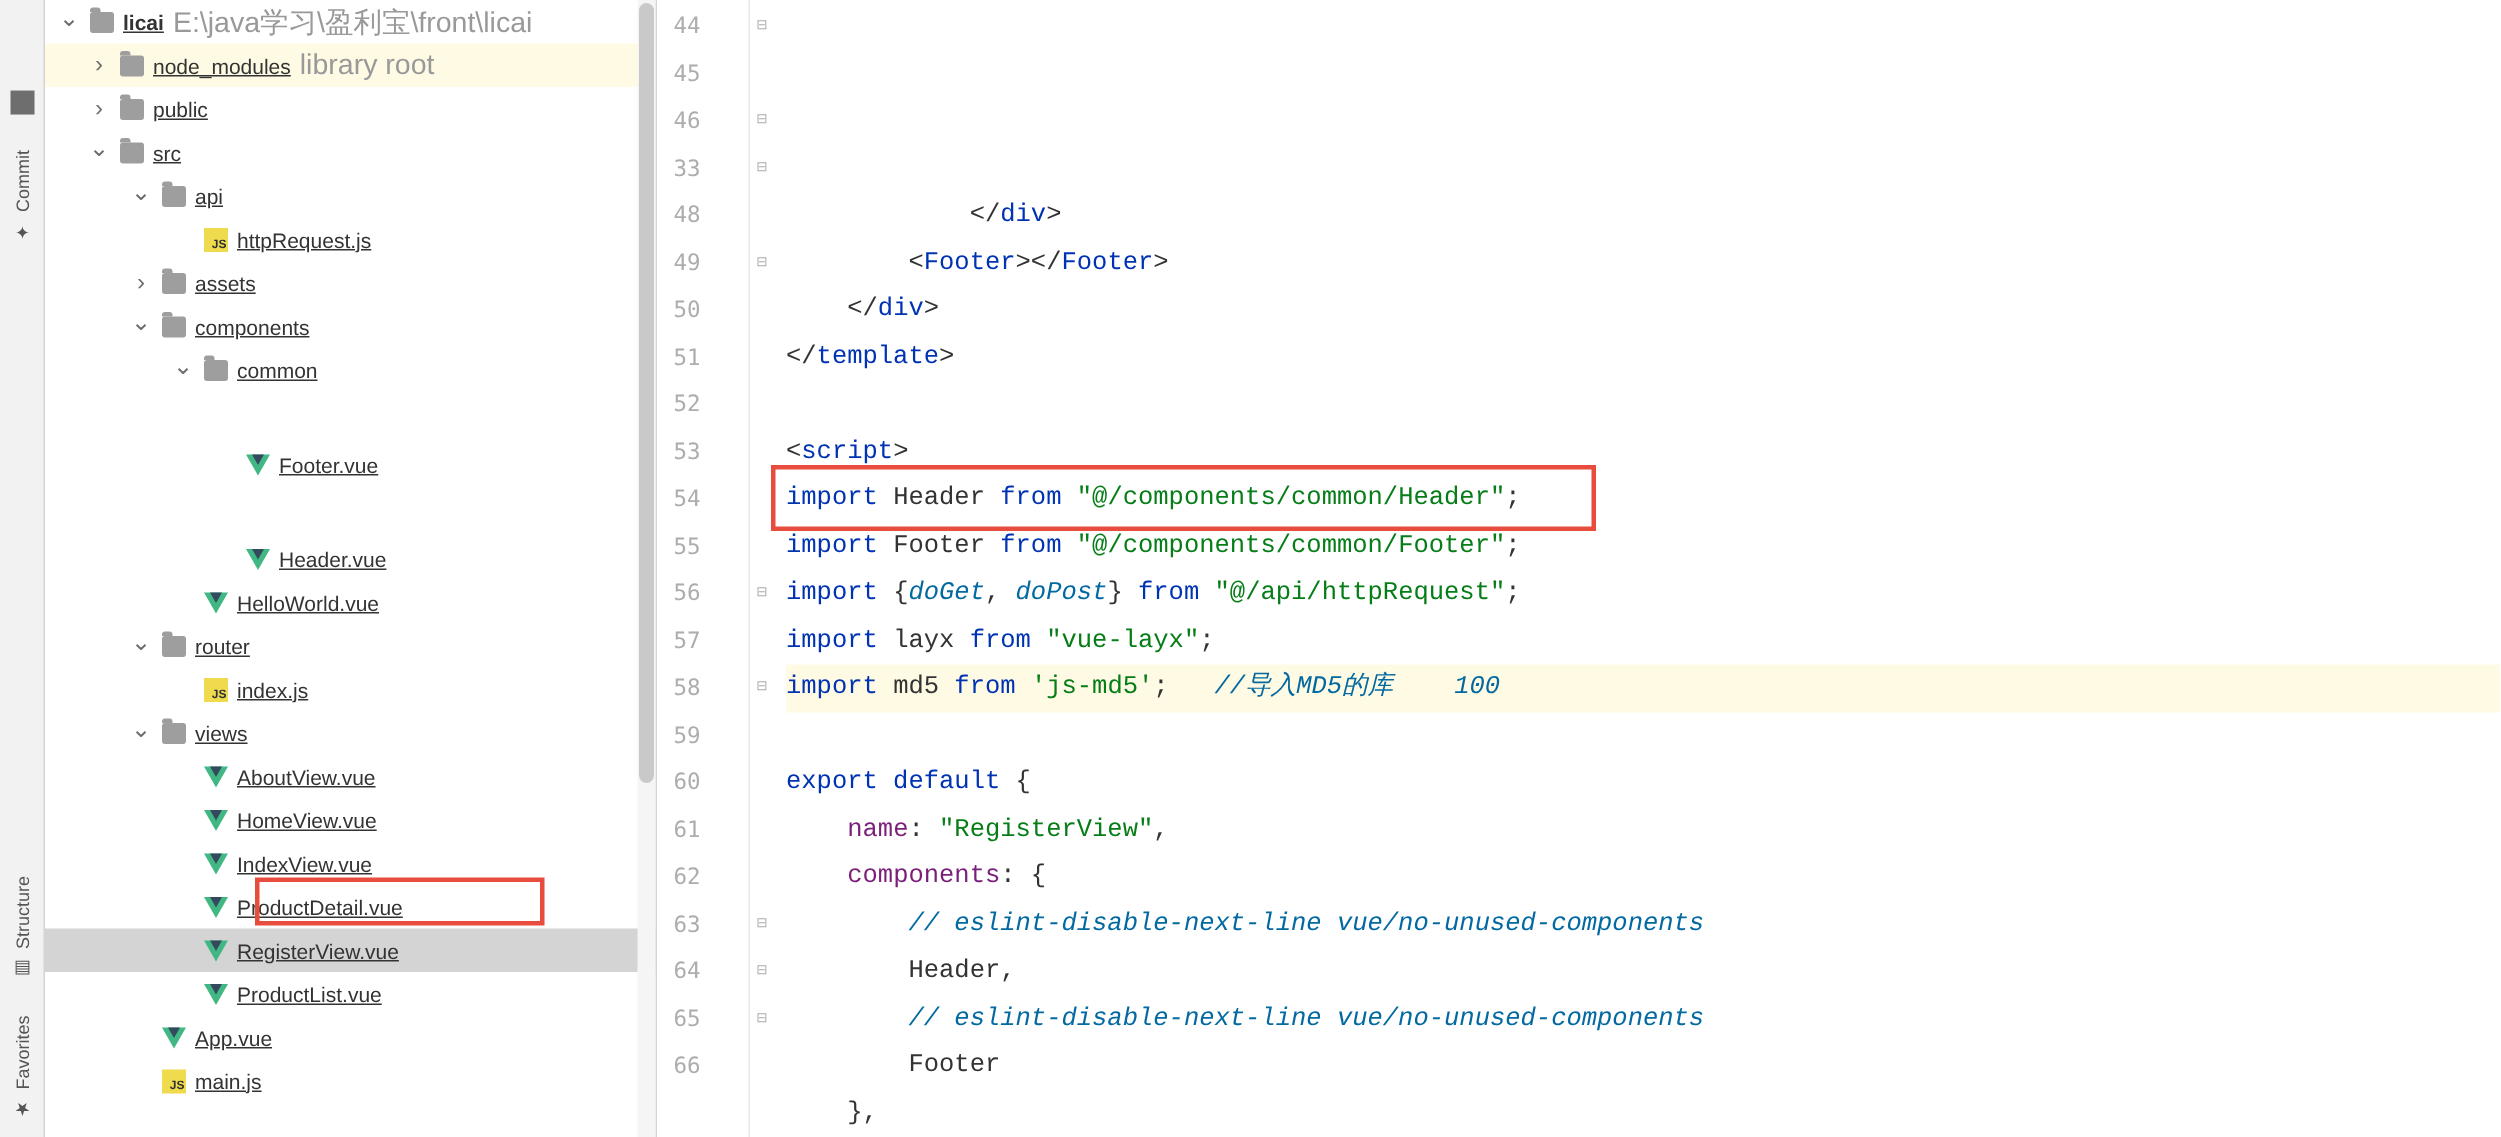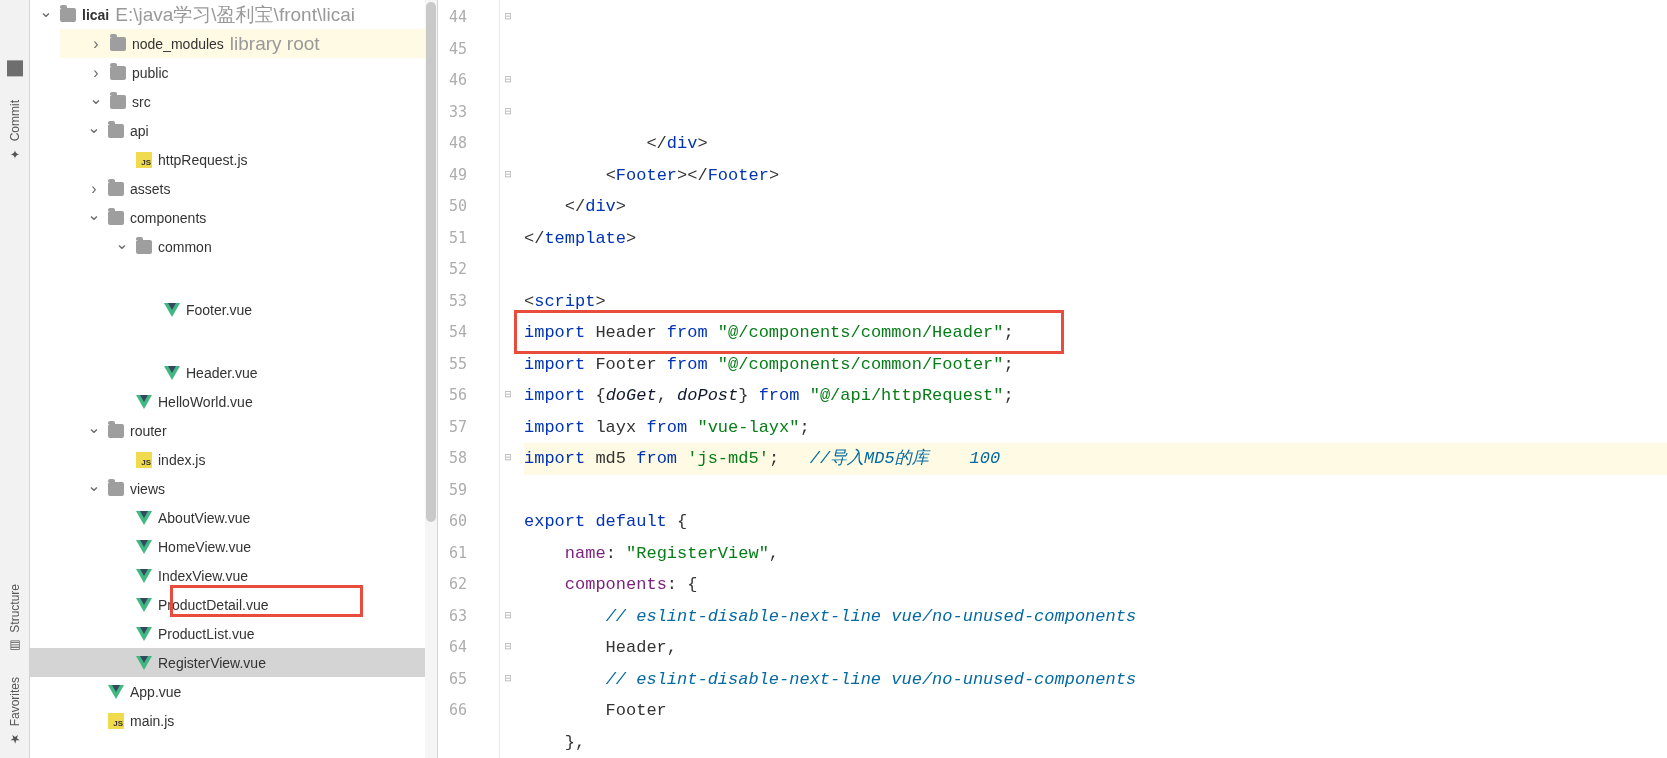--- a/index.html
+++ b/index.html
@@ -30,49 +30,49 @@
     .folder-icon::before { content: ""; position: absolute; top: -3px; left: 0; width: 7px; height: 3px; background: #9e9e9e; border-radius: 2px 2px 0 0; }
     
     .vue-icon { width: 16px; height: 14px; margin: 0 6px; position: relative; }
     .vue-icon::before { content: ""; position: absolute; left: 0; top: 0; border-left: 8px solid transparent; border-right: 8px solid transparent; border-top: 14px solid #41b883; }
     .vue-icon::after { content: ""; position: absolute; left: 4px; top: 0; border-left: 4px solid transparent; border-right: 4px solid transparent; border-top: 7px solid #35495e; }
     
     .js-icon { width: 16px; height: 16px; background: #f0db4f; margin: 0 6px; display: inline-flex; align-items: flex-end; justify-content: flex-end; font-size: 8px; font-weight: bold; color: #323330; padding: 1px; }
     .gitignore-icon { width: 16px; height: 16px; background: #ddd; margin: 0 6px; border-radius: 2px; position: relative; }
     .gitignore-icon::after { content: "●"; color: #888; font-size: 9px; position: absolute; right: 1px; bottom: -1px; }
     
-    .tree-label { font-size: 14px; color: #333; }
+    .tree-label { font-size: 14px; color: #333; text-decoration: underline; }
     .tree-hint { font-size: 19px; color: #999; margin-left: 6px; }
     
     .red-box { border: 3px solid #e74c3c; position: absolute; pointer-events: none; }
     
     
     .editor-panel { flex: 1; display: flex; background: #fff; }
     .gutter { width: 62px; background: #fff; border-right: 1px solid #e8e8e8; text-align: right; padding-right: 32px; color: #adadad; font-family: "Consolas", monospace; font-size: 15px; line-height: 31.5px; padding-top: 2px; }
     .gutter-line { height: 31.5px; }
     
     .fold-gutter { width: 20px; background: #fff; position: relative; }
     .fold-mark { position: absolute; left: 2px; width: 12px; height: 12px; display: flex; align-items: center; justify-content: center; color: #adadad; font-size: 9px; }
     
     .code-area { flex: 1; font-family: "Consolas", "Courier New", monospace; font-size: 17px; line-height: 31.5px; padding-top: 2px; padding-left: 4px; position: relative; white-space: pre; }
     .code-line { height: 31.5px; }
     .code-line.current { background: #fffae3; }
     .import-kw { color: #0033b3; }
     .tag { color: #0033b3; }
     .tag-brace { color: #333; }
     .str { color: #067d17; }
     .str2 { color: #067d17; }
-    .ident { color: #0f172a; font-style: italic; }
+    .ident { color: #0369a1; font-style: italic; }
     .comment { color: #0369a1; font-style: italic; }
     .prop { color: #7a1f7a; }
     
     .highlight-box { position: absolute; border: 3px solid #e74c3c; pointer-events: none; }
 
     .tree-indent-0 { padding-left: 8px; }
-    .tree-indent-1 { padding-left: 28px; margin-left: 30px; }
+    .tree-indent-1 { padding-left: 28px; }
     .tree-indent-2 { padding-left: 56px; }
     .tree-indent-3 { padding-left: 84px; }
     .tree-indent-4 { padding-left: 112px; margin-top: 34px; }
   </style>
 </head>
 <body>
 
 <div class="container">
 
   <div class="tool-strip">
@@ -186,29 +186,29 @@
     <div class="tree-node tree-indent-3">
       <span class="arrow none"></span>
       <span class="vue-icon"></span>
       <span class="tree-label">IndexView.vue</span>
     </div>
     <div class="tree-node tree-indent-3">
       <span class="arrow none"></span>
       <span class="vue-icon"></span>
       <span class="tree-label">ProductDetail.vue</span>
     </div>
+    <div class="tree-node tree-indent-3 selected">
+      <span class="arrow none"></span>
+      <span class="vue-icon"></span>
+      <span class="tree-label">RegisterView.vue</span>
+    </div>
     <div class="tree-node tree-indent-3">
       <span class="arrow none"></span>
       <span class="vue-icon"></span>
       <span class="tree-label">ProductList.vue</span>
-    </div>
-    <div class="tree-node tree-indent-3 selected">
-      <span class="arrow none"></span>
-      <span class="vue-icon"></span>
-      <span class="tree-label">RegisterView.vue</span>
     </div>
     <div class="tree-node tree-indent-2">
       <span class="arrow none"></span>
       <span class="vue-icon"></span>
       <span class="tree-label">App.vue</span>
     </div>
     <div class="tree-node tree-indent-2">
       <span class="arrow none"></span>
       <span class="js-icon">JS</span>
       <span class="tree-label">main.js</span>

